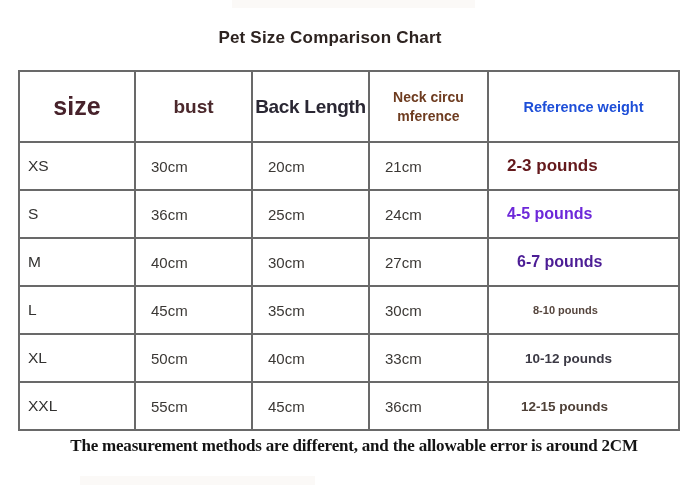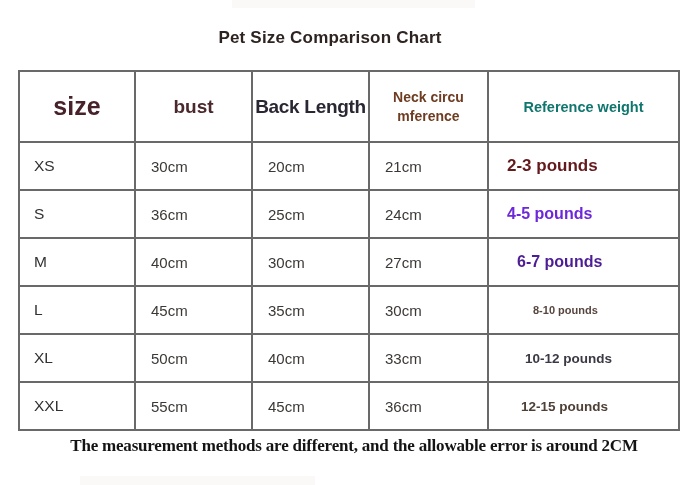--- a/index.html
+++ b/index.html
@@ -49,21 +49,21 @@
   
   .size-table th { text-align: center; font-weight: bold; }
   th.h-size   { font-size: 25px; }
   th.h-bust   { font-size: 19px; text-align: center; }
   th.h-back   { font-size: 19px; letter-spacing: -0.3px; }
   th.h-neck   { font-size: 14px; line-height: 19px; white-space: pre-line; border-radius: 9px; }
   th.h-weight { font-size: 14.5px; }
 
   
   .size-table td { font-size: 15px; color: #3b3835; }
-  td.c-size { padding-left: 14px; font-size: 15.5px; color: #323130; }
+  td.c-size { padding-left: 8px; font-size: 15.5px; color: #323130; }
   td.c-bust, td.c-back, td.c-neck { padding-left: 15px; }
   td.c-weight { padding-left: 18px; font-weight: bold; }
 
   tr.r0 td.c-weight { font-size: 17px; }
   tr.r1 td.c-weight { font-size: 16px; }
   tr.r2 td.c-weight { font-size: 16px; padding-left: 28px; }
   tr.r3 td.c-weight { font-size: 11px; padding-left: 44px; }
   tr.r4 td.c-weight { font-size: 13.5px; padding-left: 36px; }
   tr.r5 td.c-weight { font-size: 13.5px; padding-left: 32px; }
 
@@ -96,21 +96,21 @@
       <col style="width:119px">
       <col style="width:191px">
     </colgroup>
     <thead>
       <tr>
         <th class="h-size" style="color: rgb(71, 34, 43);">size</th>
         <th class="h-bust" style="color: rgb(75, 40, 44);">bust</th>
         <th class="h-back" style="color: rgb(42, 39, 51);">Back Length</th>
         <th class="h-neck" style="color: rgb(110, 60, 32);">Neck circu
 mference</th>
-        <th class="h-weight" style="color: #0f766e; border-radius: 32px;">Reference weight</th>
+        <th class="h-weight" style="color: #1d4ed8; border-radius: 32px;">Reference weight</th>
       </tr>
     </thead>
     <tbody>
       <tr class="r0">
         <td class="c-size">XS</td>
         <td class="c-bust">30cm</td>
         <td class="c-back">20cm</td>
         <td class="c-neck">21cm</td>
         <td class="c-weight" style="color: rgb(100, 25, 28);">2-3 pounds</td>
       </tr>

